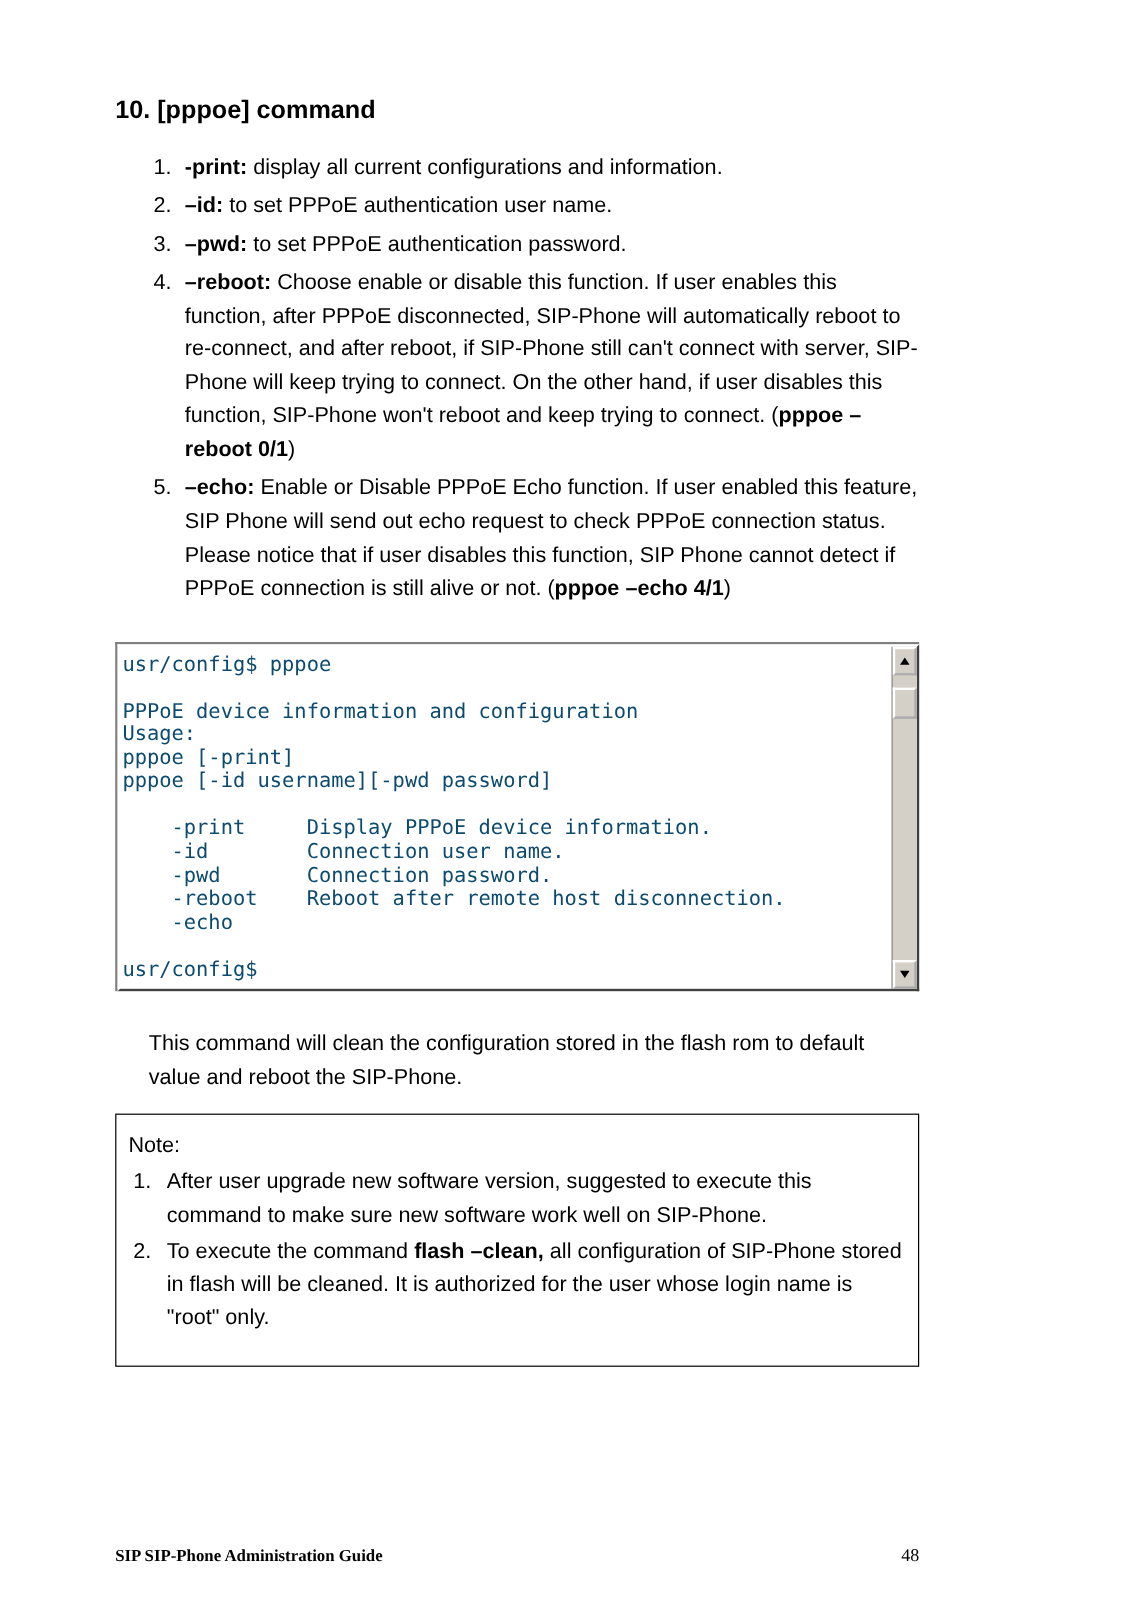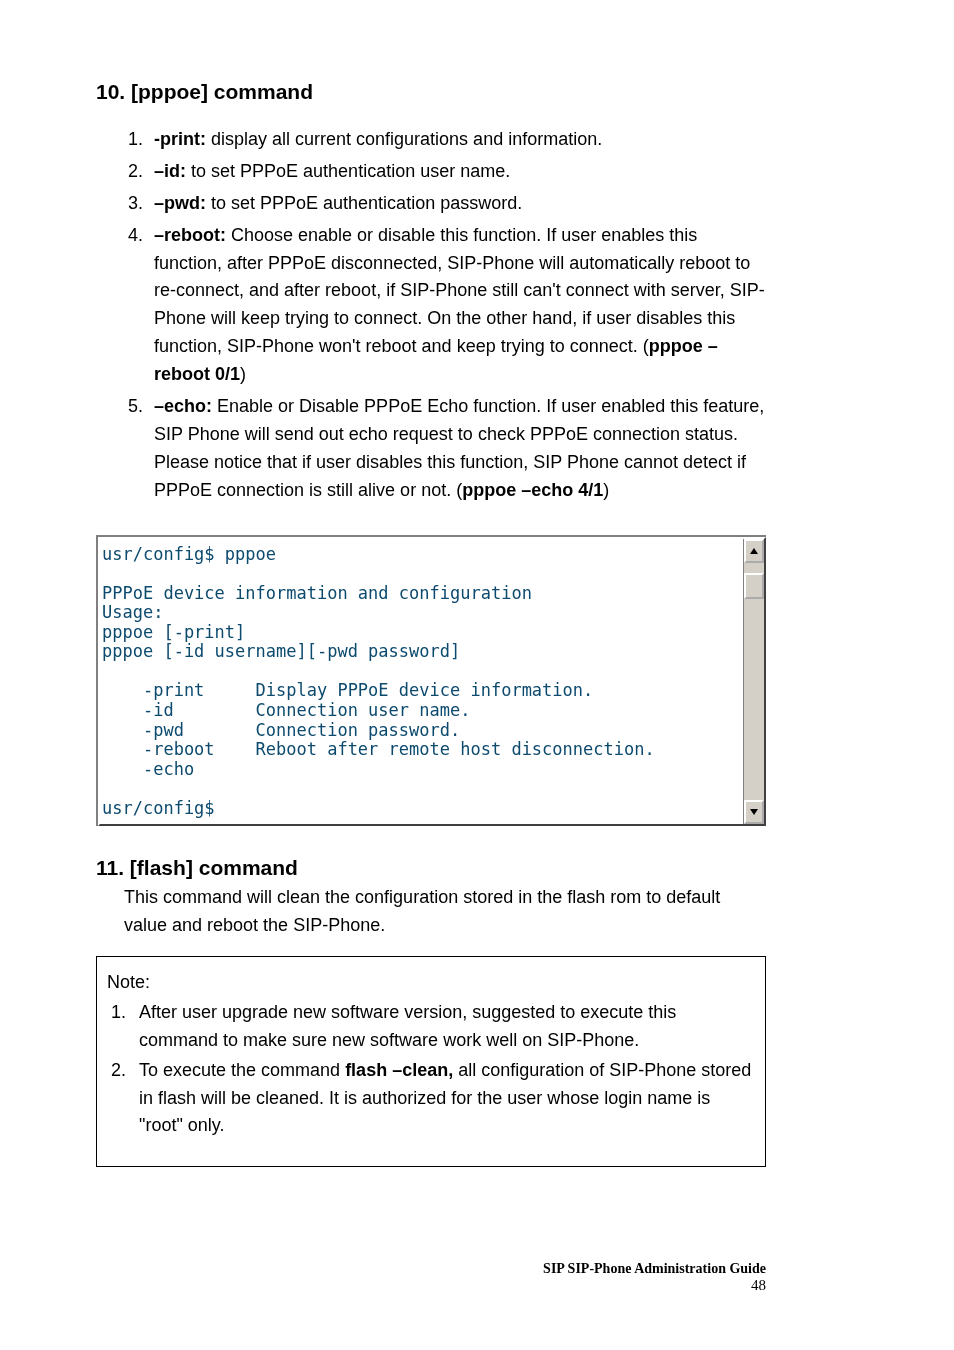--- a/index.html
+++ b/index.html
@@ -119,27 +119,26 @@
     padding-left: 24px;
   }
   .note-box ol > li {
     padding-left: 8px;
     margin-bottom: 2px;
   }
   .note-box .cmd { font-weight: bold; }
 
   .footer {
     position: absolute;
-    bottom: 56px;
+    bottom: 44px;
     left: 96px;
     right: 96px;
     display: flex;
     justify-content: space-between;
     align-items: flex-end;
-    flex-direction: column;
   }
   .footer-left {
     font-family: "Times New Roman", Times, serif;
     font-weight: bold;
     font-size: 14px;
   }
   .footer-right {
     font-family: "Times New Roman", Times, serif;
     font-size: 15px;
   }
@@ -196,21 +195,20 @@
         </div>
         <div class="sb-btn">
           <svg width="8" height="8">
               <polygon points="0,1 8,1 4,7" fill="#000"></polygon>
             </svg>
         </div>
       </div>
     </div>
   </div>
 
-  <h2 class="h-section" style="margin-bottom:4px;">11. [flash] command</h2>
   <div class="flash-intro">This command will clean the configuration stored in the flash rom to default value and reboot the SIP-Phone.</div>
 
   <div class="note-box">
     <div class="note-title">Note:</div>
     <ol>
       <li>
         <span>After user upgrade new software version, suggested to execute this command to make sure new software work well on SIP-Phone.</span>
       </li>
       <li>
         <span>To execute the command </span><span class="cmd">flash –clean,</span><span> all configuration of SIP-Phone stored in flash will be cleaned. It is authorized for the user whose login name is "root" only.</span>

